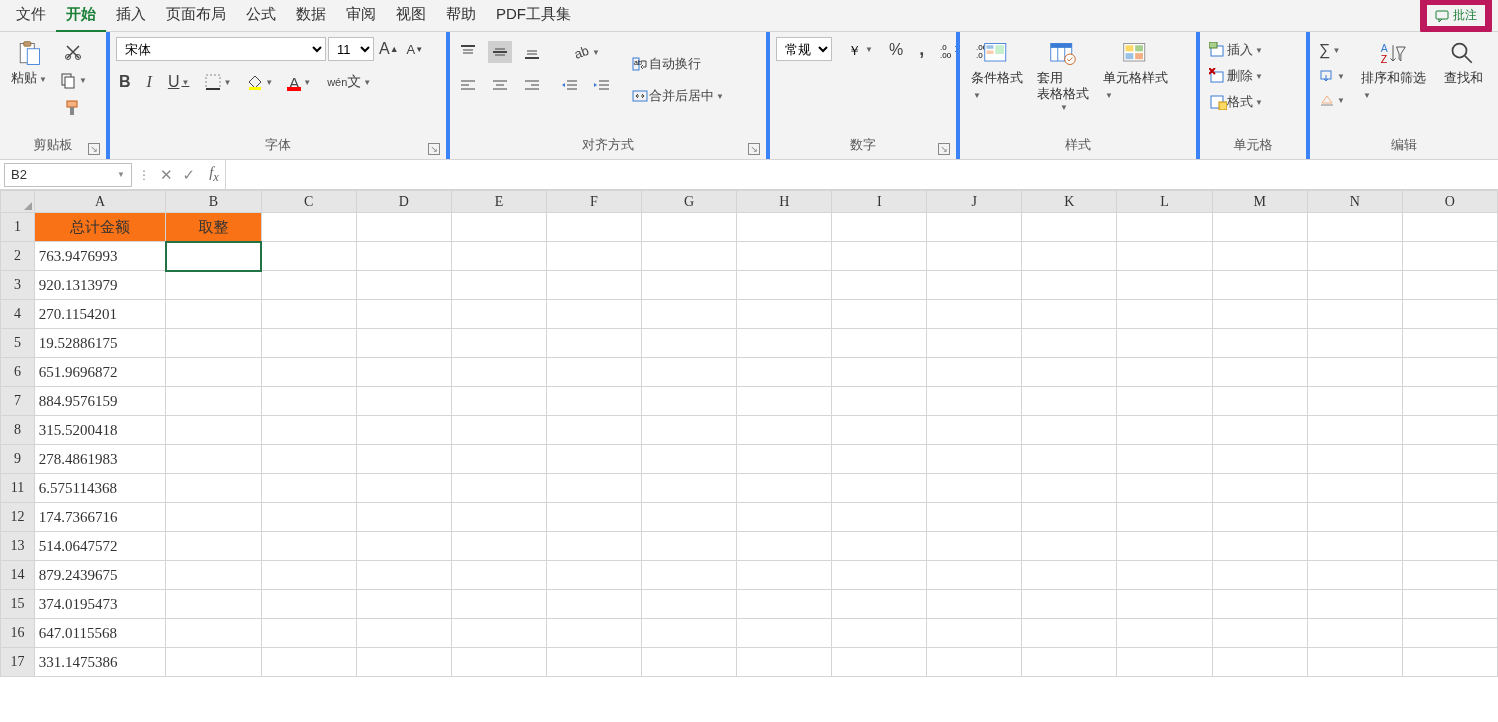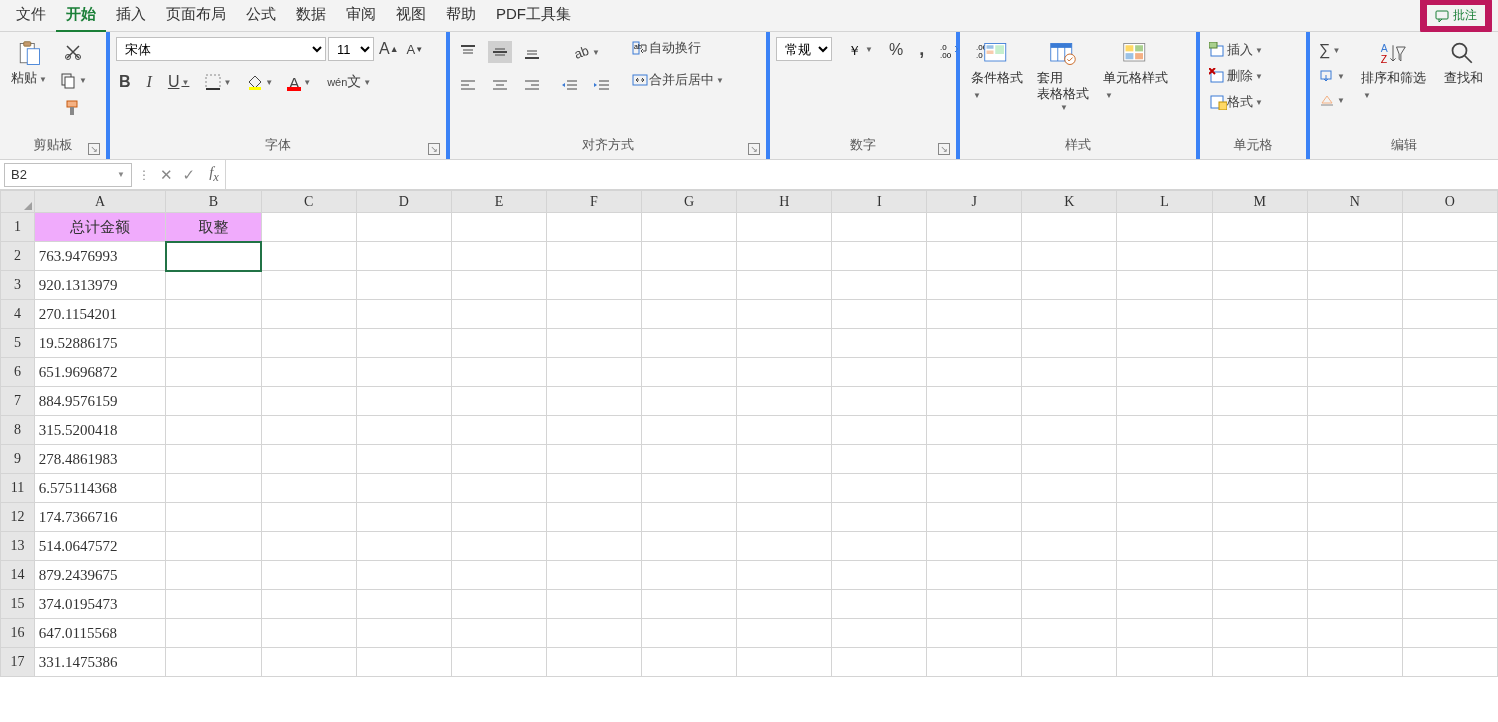--- a/index.html
+++ b/index.html
@@ -37,21 +37,21 @@
   
   .grid { flex:1; overflow:hidden; position:relative; background:#fff; }
   table { border-collapse:collapse; table-layout:fixed; }
   th, td { border:1px solid #d4d4d4; height:29px; font-size:15px; font-family: "SimSun","宋体",serif; padding:0 4px; overflow:hidden; white-space:nowrap; }
   th { background:#e6e6e6; font-weight:normal; text-align:center; }
   th.colh { height:22px; font-size:14px; }
   th.rowh { width:34px; font-size:14px; text-align:center; background:#e6e6e6;}
   th.corner { width:34px; height:22px; background:#e6e6e6; position:relative;}
   th.corner::after{ content:""; position:absolute; right:2px; bottom:2px; width:0;height:0;border-left:8px solid transparent;border-bottom:8px solid #a0a0a0;}
   td.data { text-align:left; }
-  td.header-cell { background:#f0abfc; text-align:center; }
+  td.header-cell { background:#f97316; text-align:center; }
   td.selected { outline:2px solid #217346; outline-offset:-1px; background:#fff;}
   .colA { width:132px;} .colB{width:96px;} .colStd{width:96px;}
   svg{display:block;}
 </style>
 </head>
 <body>
 
 <div class="app">
 
   <div class="menu">
@@ -225,21 +225,21 @@
             <button class="btn">
                 <svg width="18" height="18">
                   <line x1="6" y1="4" x2="16" y2="4" stroke="#444"></line>
                   <line x1="6" y1="8" x2="16" y2="8" stroke="#444"></line>
                   <line x1="6" y1="12" x2="16" y2="12" stroke="#444"></line>
                   <path d="M1 6 L4 8 L1 10" fill="#3a7bd5"></path>
                 </svg>
               </button>
           </div>
         </div>
-        <div class="vcol" style="gap:10px;align-items:flex-start;margin-top:0;">
+        <div class="vcol" style="gap:10px;align-items:flex-start;margin-top:16px;">
           <button class="btn">
               <svg width="18" height="18">
                 <rect x="2" y="3" width="6" height="12" fill="none" stroke="#3a7bd5"></rect>
                 <text x="3" y="10" font-size="7">ab</text>
                 <path d="M10 6 L15 6 L15 12 L12 12 M12 10 L10 12 L12 14" fill="none" stroke="#444"></path>
               </svg> 
               <span>自动换行</span>
             </button>
           <button class="btn">
               <svg width="18" height="18">

